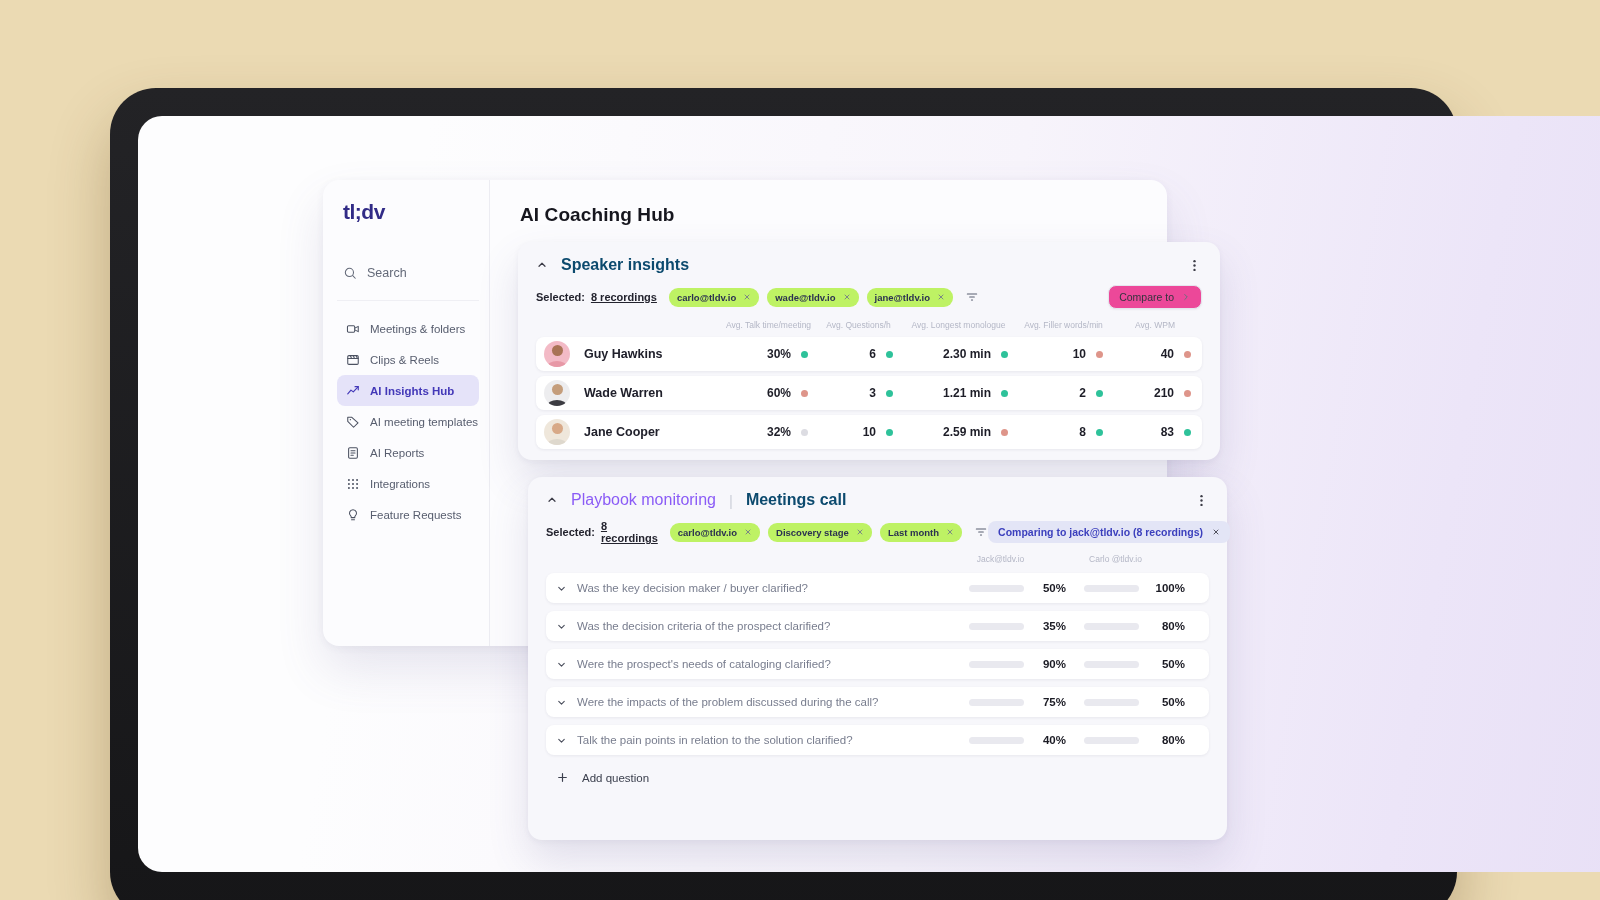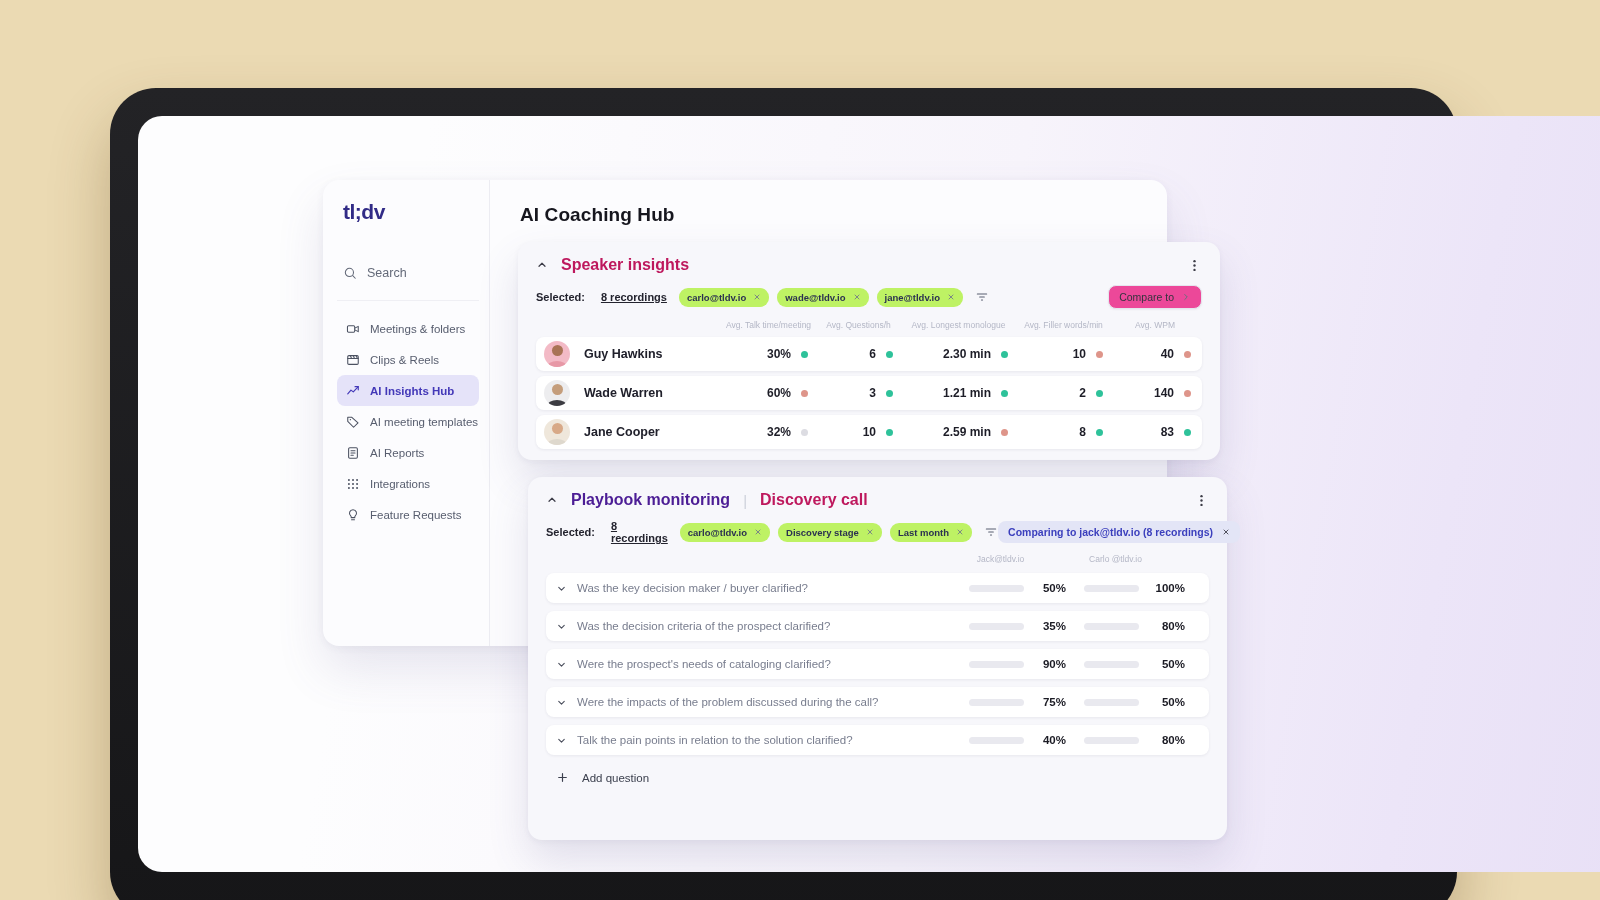--- a/index.html
+++ b/index.html
@@ -40,30 +40,30 @@
   
   .card {
     position:absolute; background:#f7f7fb; border-radius:14px;
     box-shadow:0 20px 40px rgba(95,85,145,.16), 0 2px 6px rgba(40,40,80,.05);
     padding:14px 18px;
   }
   .speaker-card { left:380px; top:126px; width:702px; height:218px; }
   .playbook-card { left:390px; top:361px; width:699px; height:363px; }
 
   .card-head { display:flex; align-items:center; gap:13px; }
-  .card-head h2 { font-size:16px; font-weight:600; color:#be185d; }
-  .card-head .muted { font-size:16px; font-weight:700; color:#4c1d95; }
+  .card-head h2 { font-size:16px; font-weight:600; color:#0c4a6e; }
+  .card-head .muted { font-size:16px; font-weight:400; color:#8b5cf6; }
   .card-head .pipe { font-size:15px; color:#cdd0da; font-weight:400; }
   .card-head .spacer { flex:1; }
   .chev { color:#3c3c47; cursor:pointer; }
   .kebab { color:#3c3c47; cursor:pointer; }
 
   .filters-row { display:flex; align-items:center; margin-top:11px; font-size:11px; height:24px; }
   .sel-label { font-weight:700; color:#23232e; }
-  .sel-value { font-weight:700; color:#23232e; text-decoration:underline; margin-left:16px; cursor:pointer; }
+  .sel-value { font-weight:700; color:#23232e; text-decoration:underline; margin-left:6px; cursor:pointer; }
   .chips { display:flex; align-items:center; gap:8px; margin-left:12px; }
   .chip { display:flex; align-items:center; gap:7px; background:#bef264; border-radius:9px;
     padding:4px 8px; font-size:9.5px; font-weight:700; color:#2b3150; white-space:nowrap; }
   .chip .icon { color:#70768a; cursor:pointer; }
   .filter-ic { margin-left:12px; color:#595f70; cursor:pointer; }
 
   .compare-btn { margin-left:auto; display:flex; align-items:center; gap:7px;
     background:#ec4899; border:1px solid #e5e6ee; border-radius:8px; padding:5px 10px;
     font-family:inherit; font-size:10.5px; color:#34343f; cursor:pointer;
     box-shadow:0 1px 2px rgba(20,20,50,.05); }
@@ -328,21 +328,21 @@
             </div>
             <div class="mcell">
               <span class="mval">1.21 min</span>
               <span class="dot good"></span>
             </div>
             <div class="mcell">
               <span class="mval">2</span>
               <span class="dot good"></span>
             </div>
             <div class="mcell">
-              <span class="mval">140</span>
+              <span class="mval">210</span>
               <span class="dot bad"></span>
             </div>
           </div>
           <div class="sgrid srow">
             <div>
               <div class="avatar" style="--av-bg: #efe7db; --av-skin: #d8a987; --av-shirt: #ded8cd;"></div>
             </div>
             <div class="sname">Jane Cooper</div>
             <div class="mcell">
               <span class="mval">32%</span>
@@ -370,21 +370,21 @@
 
     <section class="card playbook-card">
       <div class="card-head">
         <span class="icon chev">
             <svg width="12" height="12" viewBox="0 0 24 24" fill="none" stroke="currentColor" stroke-width="2.4" stroke-linecap="round" stroke-linejoin="round">
               <polyline points="6 14.5 12 8.5 18 14.5"></polyline>
             </svg>
           </span>
         <h2 class="muted">Playbook monitoring</h2>
         <span class="pipe">|</span>
-        <h2>Discovery call</h2>
+        <h2>Meetings call</h2>
         <span class="spacer"></span>
         <span class="icon kebab">
             <svg width="15" height="15" viewBox="0 0 24 24" fill="currentColor">
               <circle cx="12" cy="5" r="1.9"></circle>
               <circle cx="12" cy="12" r="1.9"></circle>
               <circle cx="12" cy="19" r="1.9"></circle>
             </svg>
           </span>
       </div>
       <div class="filters-row">

